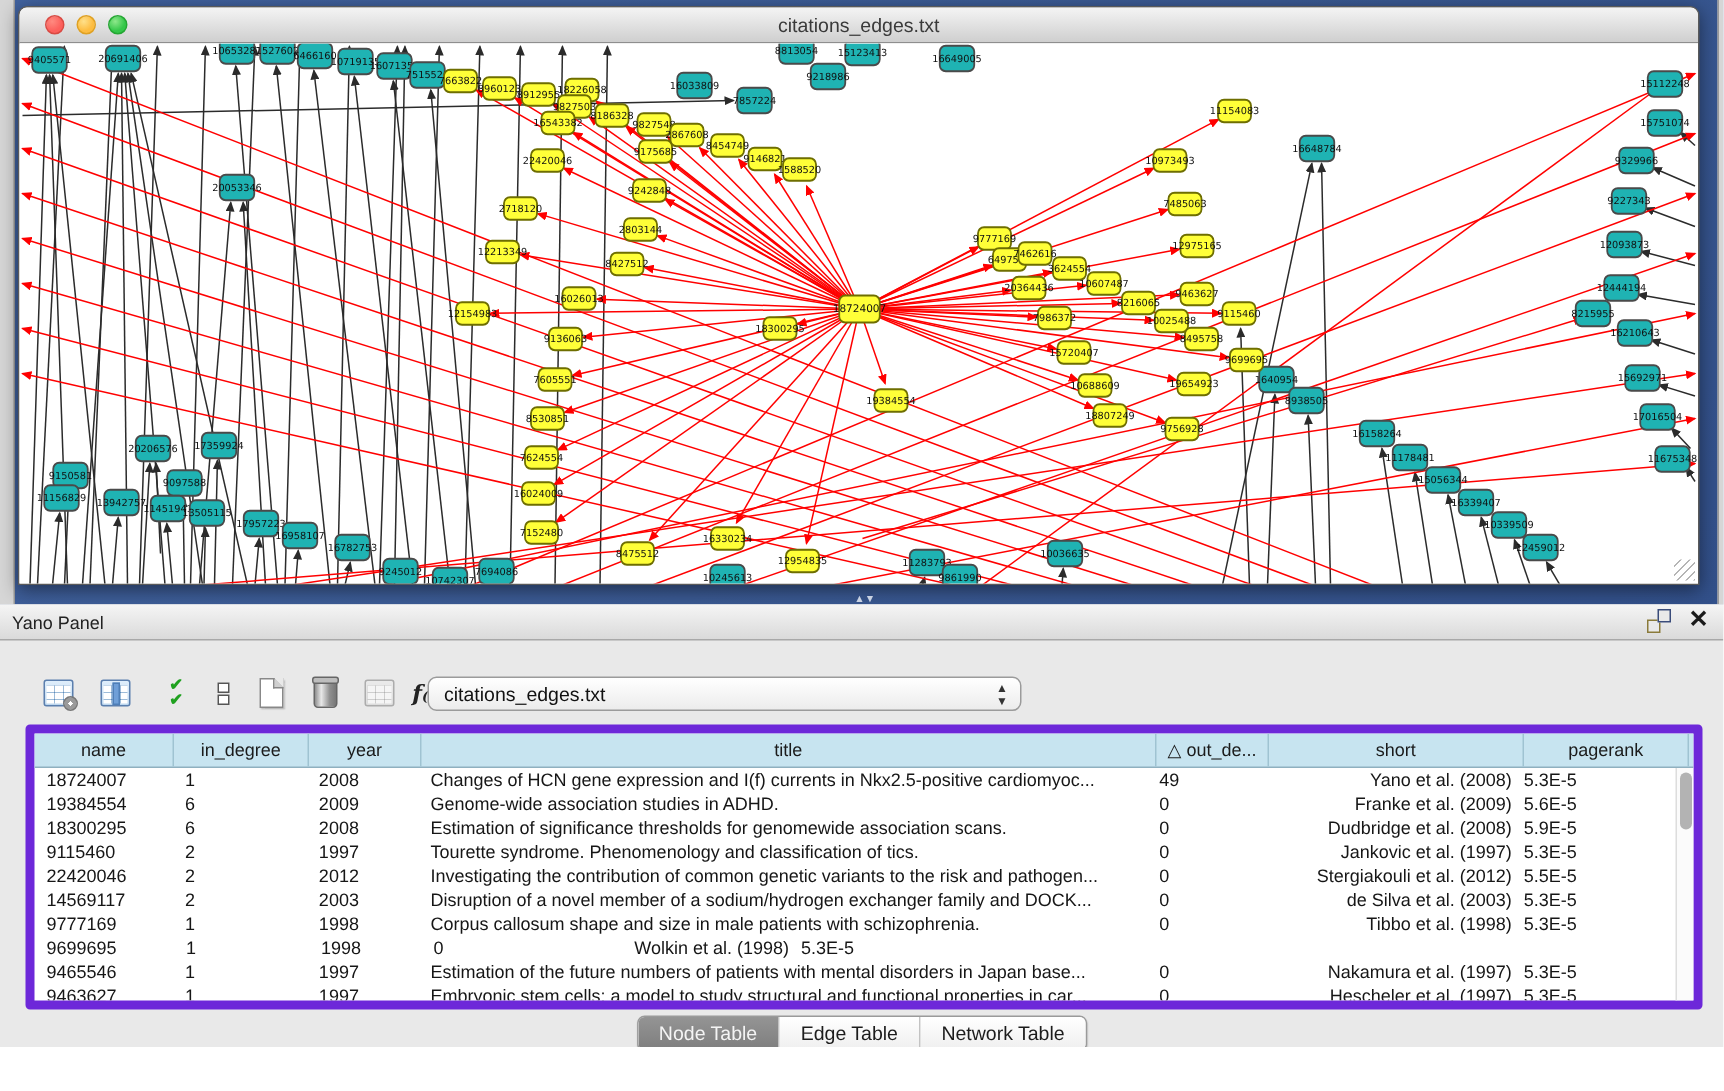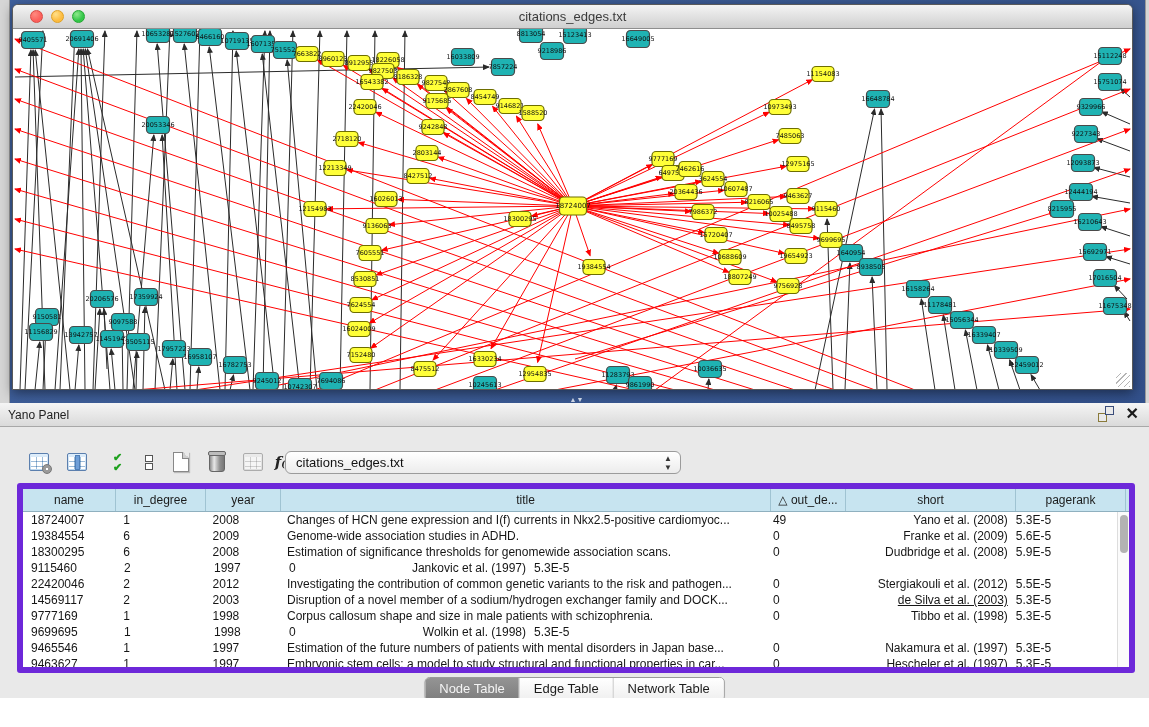--- a/index.html
+++ b/index.html
@@ -785,40 +785,41 @@
             <div class="td" style="width: 75px;">2008</div>
             <div class="td" style="width: 490px;">Estimation of significance thresholds for genomewide association scans.</div>
             <div class="td" style="width: 75px;">0</div>
             <div class="td center" style="width: 170px;">Dudbridge et al. (2008)</div>
             <div class="td" style="width: 110px;">5.9E-5</div>
           </div>
           <div class="tr">
             <div class="td" style="width: 93px;">9115460</div>
             <div class="td" style="width: 90px;">2</div>
             <div class="td" style="width: 75px;">1997</div>
+            <div class="td" style="width: 490px;">Tourette syndrome. Phenomenology and classification of tics.</div>
             <div class="td" style="width: 75px;">0</div>
             <div class="td center" style="width: 170px;">Jankovic et al. (1997)</div>
             <div class="td" style="width: 110px;">5.3E-5</div>
           </div>
           <div class="tr">
             <div class="td" style="width: 93px;">22420046</div>
             <div class="td" style="width: 90px;">2</div>
             <div class="td" style="width: 75px;">2012</div>
             <div class="td" style="width: 490px;">Investigating the contribution of common genetic variants to the risk and pathogen...</div>
             <div class="td" style="width: 75px;">0</div>
             <div class="td center" style="width: 170px;">Stergiakouli et al. (2012)</div>
             <div class="td" style="width: 110px;">5.5E-5</div>
           </div>
           <div class="tr">
             <div class="td" style="width: 93px;">14569117</div>
             <div class="td" style="width: 90px;">2</div>
             <div class="td" style="width: 75px;">2003</div>
             <div class="td" style="width: 490px;">Disruption of a novel member of a sodium/hydrogen exchanger family and DOCK...</div>
             <div class="td" style="width: 75px;">0</div>
-            <div class="td center" style="width: 170px; text-decoration: underline;">de Silva et al. (2003)</div>
+            <div class="td center" style="width: 170px;">de Silva et al. (2003)</div>
             <div class="td" style="width: 110px;">5.3E-5</div>
           </div>
           <div class="tr">
             <div class="td" style="width: 93px;">9777169</div>
             <div class="td" style="width: 90px;">1</div>
             <div class="td" style="width: 75px;">1998</div>
             <div class="td" style="width: 490px;">Corpus callosum shape and size in male patients with schizophrenia.</div>
             <div class="td" style="width: 75px;">0</div>
             <div class="td center" style="width: 170px;">Tibbo et al. (1998)</div>
             <div class="td" style="width: 110px;">5.3E-5</div>

